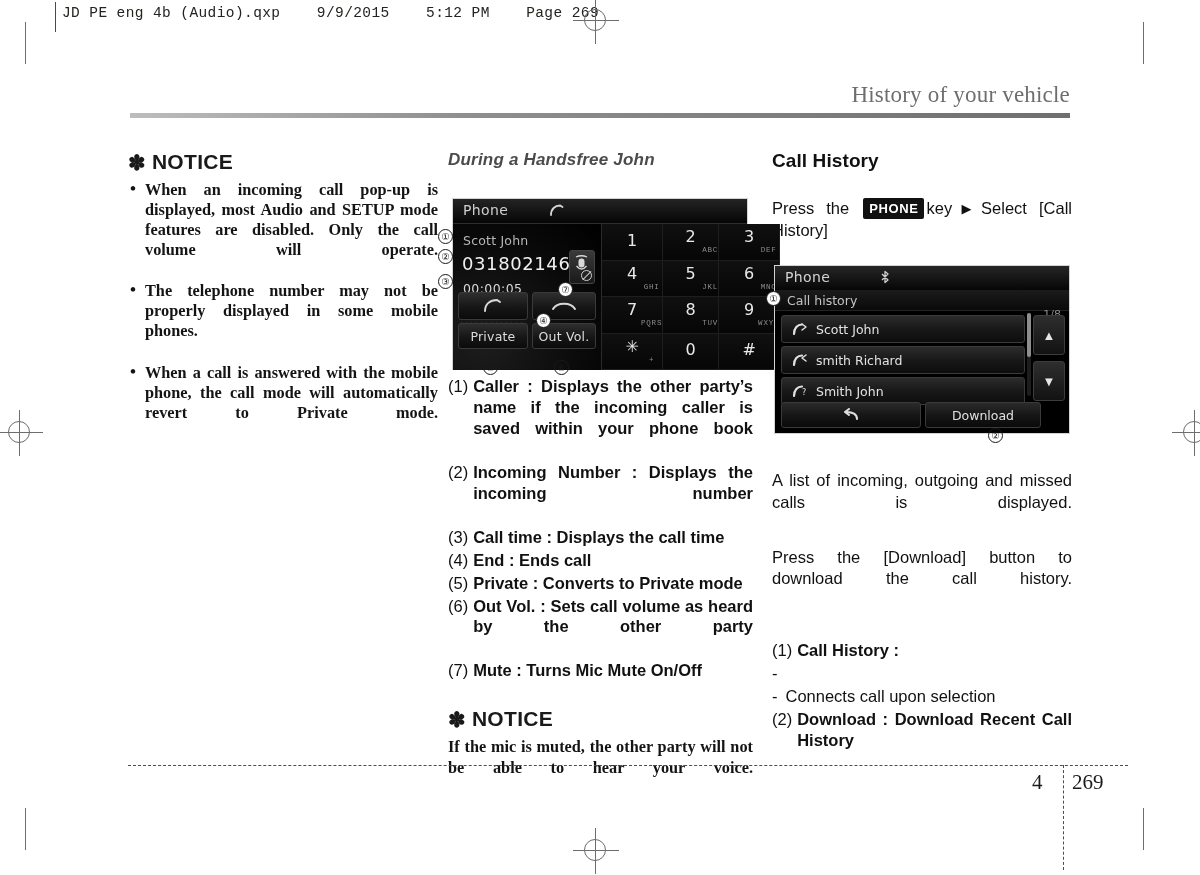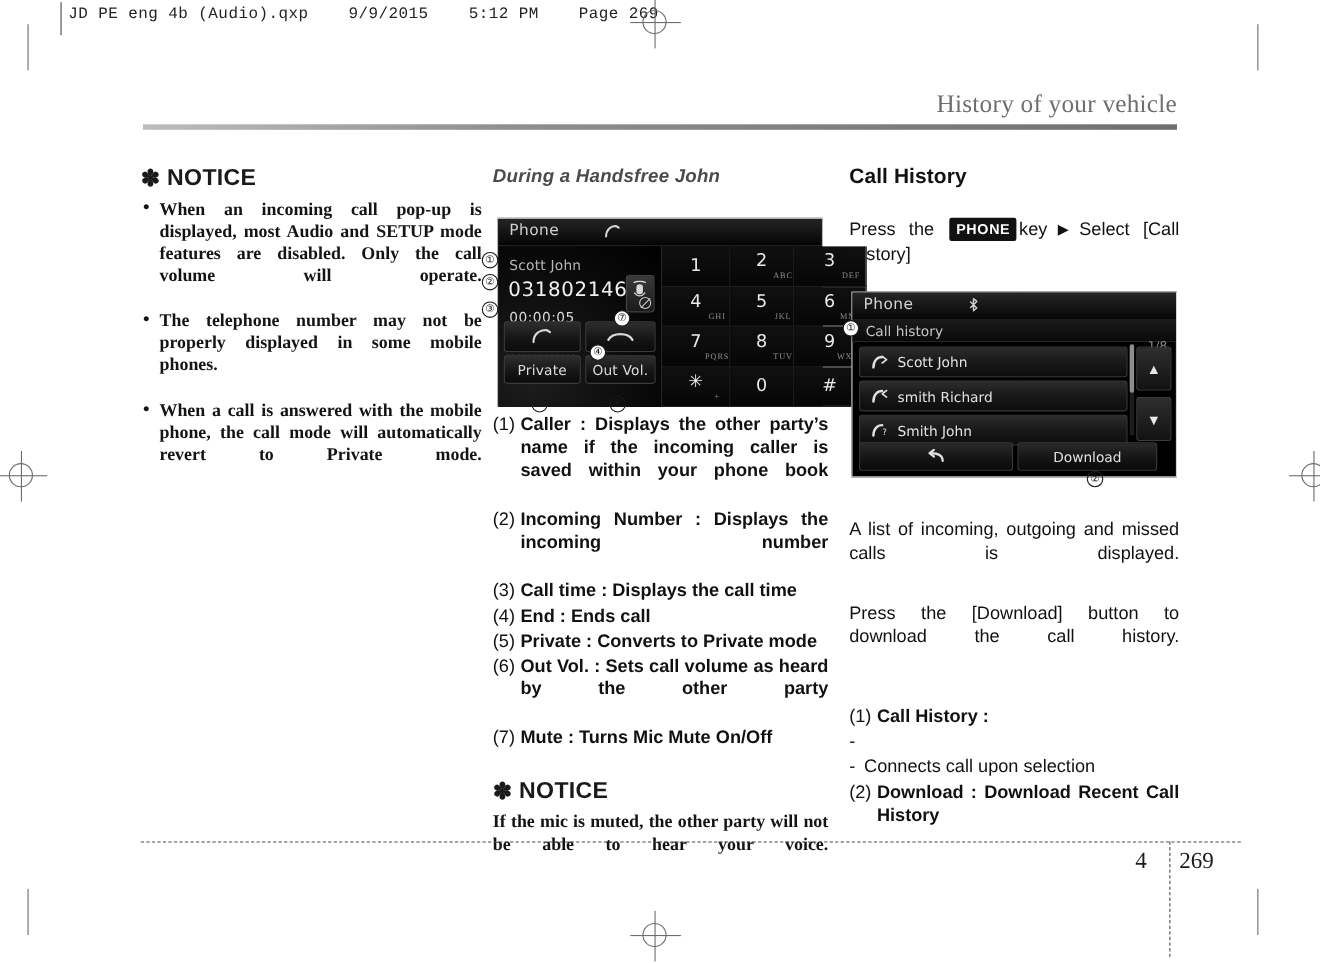--- a/index.html
+++ b/index.html
@@ -164,21 +164,21 @@
     position:absolute;left:148px;top:25px;width:147px;height:146px;
     background:#090909;border-left:1px solid #2a2a2a;box-sizing:border-box;
     display:grid;grid-template-columns:repeat(3,1fr);grid-template-rows:repeat(4,1fr);
   }
   .key{
     position:relative;display:flex;flex-direction:column;align-items:center;justify-content:center;
     border-right:1px solid #1e1e1e;border-bottom:1px solid #1e1e1e;box-sizing:border-box;
     background:linear-gradient(to bottom,#101010,#060606);
   }
   .key .d{font-family:"DejaVu Sans", sans-serif;font-size:16px;color:#e9e9e9;line-height:1;}
-  .key .l{font-family:Liberation Serif, serif;font-size:7.5px;color:#8d8d8d;
+  .key .l{font-family:Liberation Mono, monospace;font-size:7.5px;color:#8d8d8d;
     letter-spacing:.8px;margin-top:2px;line-height:1;padding-left:39px;}
 
   
   .shot2{
     position:absolute;left:774px;top:265px;width:296px;height:169px;
     background:#000;border:1px solid #d3d3d3;box-sizing:border-box;
   }
   .sh2-title{
     position:absolute;left:0;top:0;width:100%;height:24px;
     background:linear-gradient(to bottom,#262626,#060606);
@@ -508,21 +508,21 @@
       </div>
     <div class="arrowbtn" style="top:49px;">▲</div>
     <div class="arrowbtn" style="top:95px;">▼</div>
 
     <div class="botbtn" style="left:6px;width:140px;">
       <svg width="20" height="14" viewBox="0 0 20 14">
         <path d="M16 11 C16 5 11 4 5 4" stroke="#e0e0e0" stroke-width="2" fill="none" stroke-linecap="round"></path>
         <path d="M8 1 L4 4 L8 7" stroke="#e0e0e0" stroke-width="2" fill="none" stroke-linecap="round" stroke-linejoin="round"></path>
       </svg>
     </div>
-    <div class="botbtn" style="left:150px;width:127px;">Download</div>
+    <div class="botbtn" style="left:150px;width:116px;">Download</div>
   </div>
 
   <span class="marker circnum onwhite" style="left:766px;top:291px;">①</span>
   <span class="marker circnum" style="left:988px;top:428px;">②</span>
 
   <div class="footdash"></div>
   <div class="footvert"></div>
   <div class="foot-chapter">4</div>
   <div class="foot-page">269</div>
 

